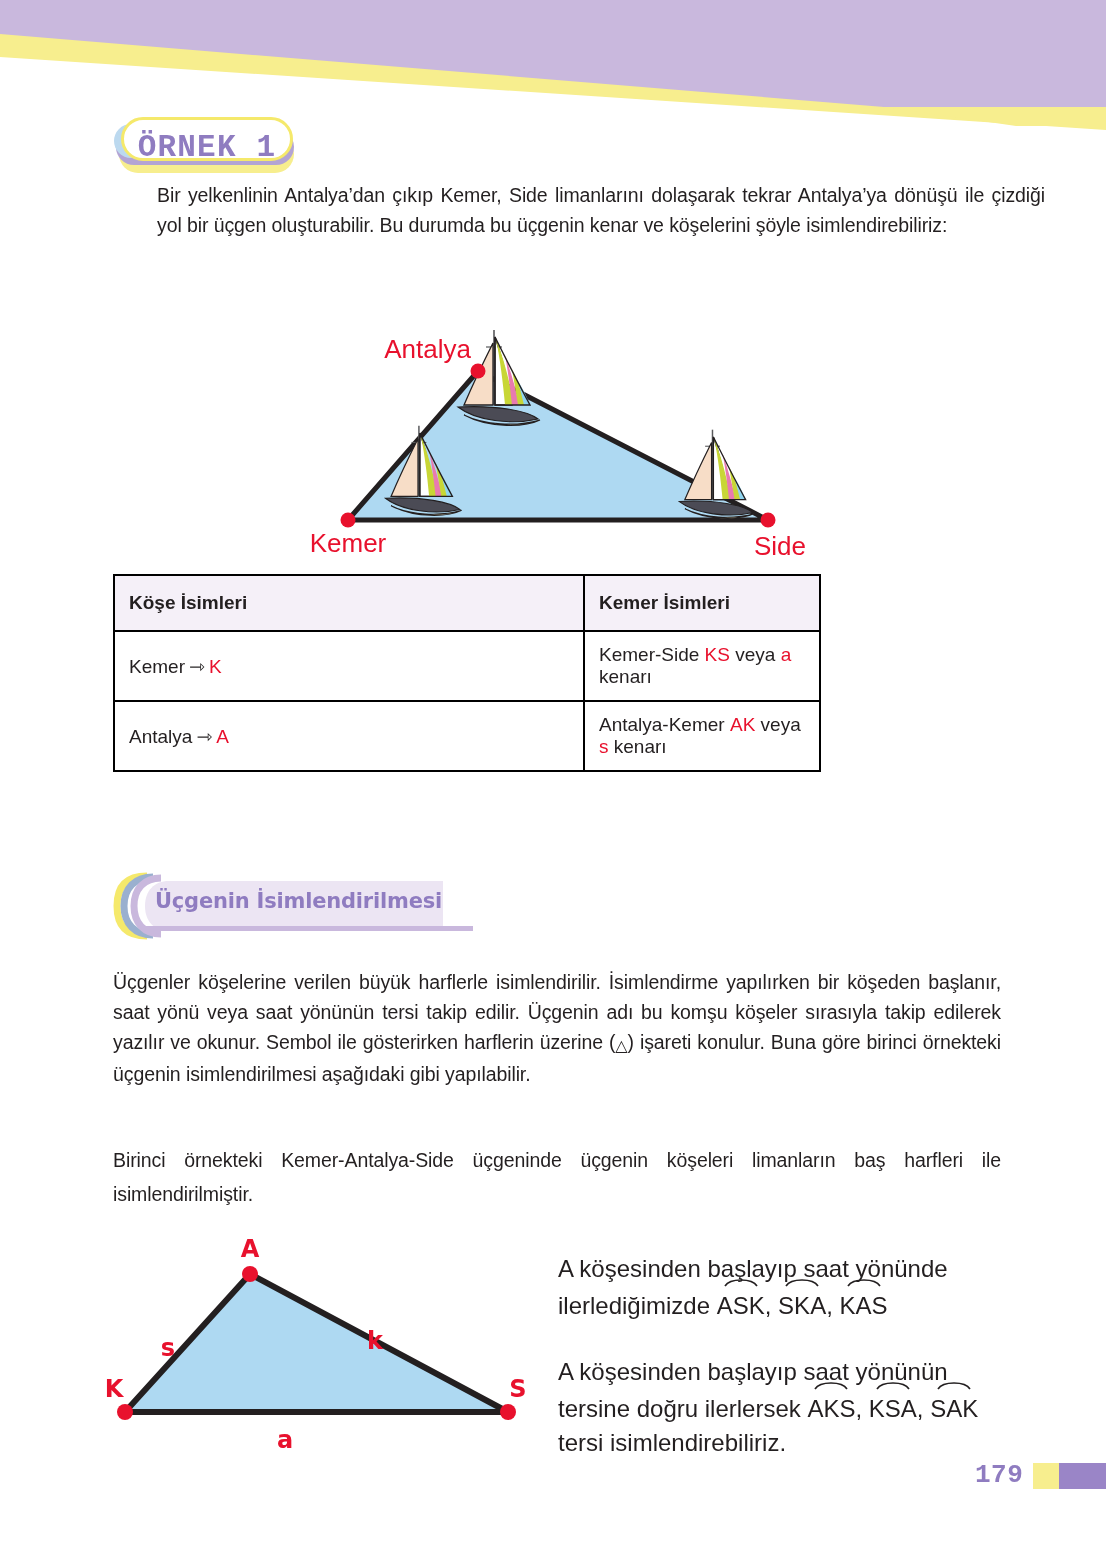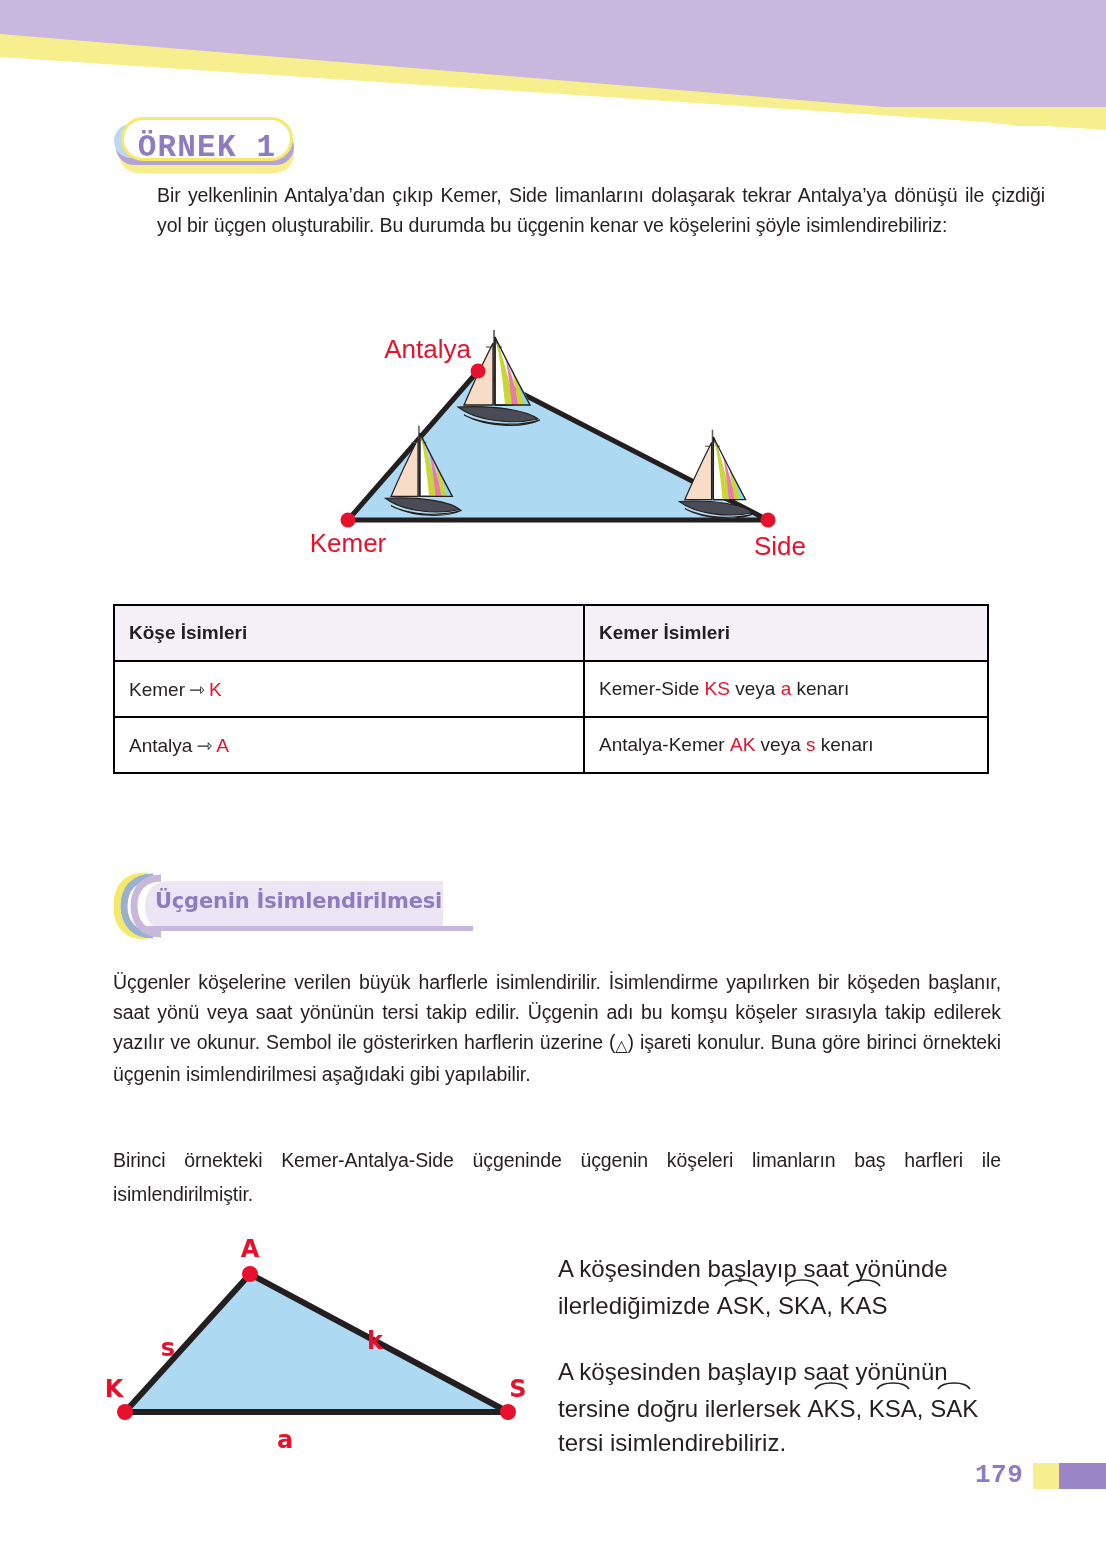--- a/index.html
+++ b/index.html
@@ -94,22 +94,22 @@
     left: 300px;
     top: 330px;
     width: 530px;
     height: 245px;
   }
 
   
   #names-table {
     position: absolute;
     left: 113px;
-    top: 604px;
-    width: 876px;
+    top: 574px;
+    width: 708px;
     border-collapse: collapse;
     table-layout: fixed;
     padding-left: 12px;
   }
   #names-table td, #names-table th {
     border: 2px solid #000000;
     padding: 12px 14px;
     font-size: 19px;
     text-align: left;
     vertical-align: middle;

